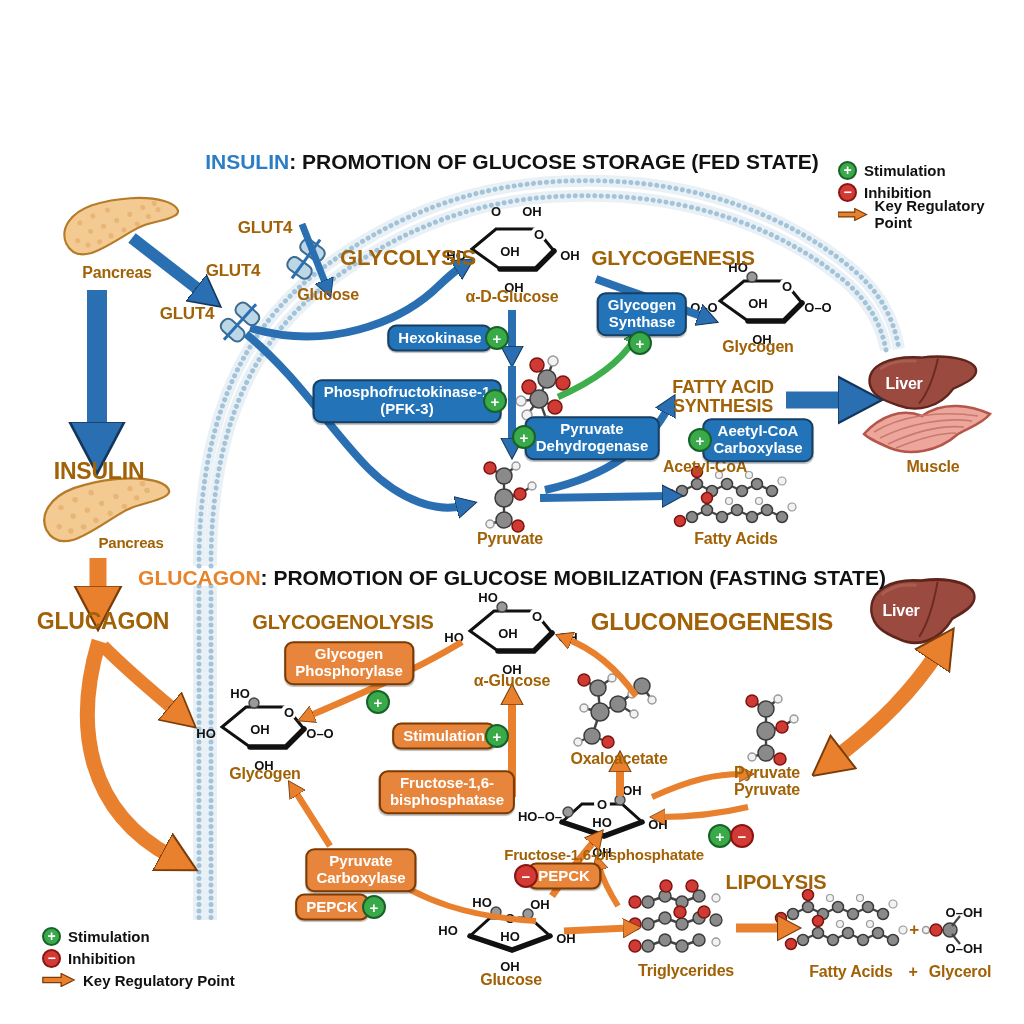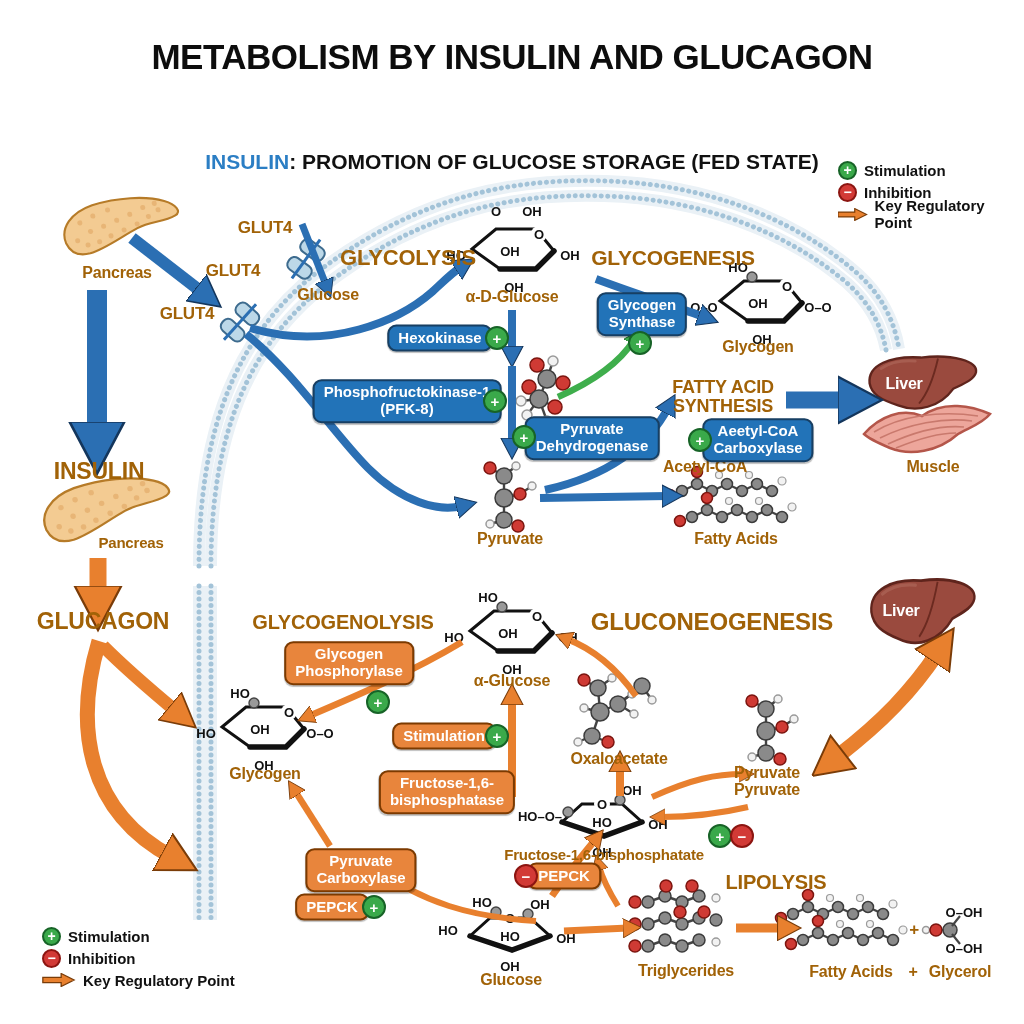--- a/index.html
+++ b/index.html
@@ -444,27 +444,29 @@
       <path d="M552 896 C567 874 582 856 595 840" fill="none" stroke="#e8802e" stroke-width="7" marker-end="url(#h-orange)"></path>
       <path d="M368 864 C424 904 472 917 536 921" fill="none" stroke="#e8802e" stroke-width="6"></path>
       <path d="M564 931 L628 928" fill="none" stroke="#e8802e" stroke-width="7" marker-end="url(#h-orange)"></path>
       <path d="M736 928 L784 928" fill="none" stroke="#e8802e" stroke-width="9" marker-end="url(#h-orange)"></path>
       <path d="M618 906 C608 890 602 877 599 866" fill="none" stroke="#e8802e" stroke-width="6" marker-end="url(#h-orange)"></path>
       <path d="M838 756 C882 722 912 691 938 652" fill="none" stroke="#e8802e" stroke-width="15" marker-end="url(#h-orange)" marker-start="url(#t-orange)"></path>
     </svg>
 
   <div id="overlay">
     <div id="title">
-      <div>METABOLISM BY INSULIN AND GLUCAGON</div>
     </div>
 
     <div class="sect-header" id="hdr-insulin">
       <span id="hdr-insulin-kw" style="color: rgb(43, 126, 196);">INSULIN</span><span>: PROMOTION OF GLUCOSE STORAGE (FED STATE)</span>
     </div>
 
+    <div class="sect-header" id="hdr-glucagon">
+      <span id="hdr-glucagon-kw" style="color: rgb(232, 131, 42);">GLUCAGON</span><span>:  PROMOTION OF GLUCOSE MOBILIZATION (FASTING STATE)</span>
+    </div>
 
     <div class="legend" id="legend-top">
       <div class="legend-row">
         <span class="licon plus">+</span>
         <span>Stimulation</span>
       </div>
       <div class="legend-row">
         <span class="licon minus">−</span>
         <span>Inhibition</span>
       </div>
@@ -525,21 +527,21 @@
       <div class="lbl" style="left: 851px; top: 972px; font-size: 16px;">Fatty Acids</div>
       <div class="lbl" style="left: 914px; top: 929px; font-size: 17px;">+</div>
       <div class="lbl" style="left: 913px; top: 972px; font-size: 16px;">+</div>
       <div class="lbl" style="left: 960px; top: 972px; font-size: 16px;">Glycerol</div>
       <div class="lbl" style="left: 901px; top: 611px; font-size: 16px; color: rgb(255, 255, 255);">Liver</div>
       <div class="box blue" style="left: 440px; top: 338px;">
         <div>Hexokinase</div>
       </div>
       <div class="box blue" style="left: 407px; top: 401px;">
         <div>Phosphofructokinase-1</div>
-        <div>(PFK-8)</div>
+        <div>(PFK-3)</div>
       </div>
       <div class="box blue" style="left: 642px; top: 314px;">
         <div>Glycogen</div>
         <div>Synthase</div>
       </div>
       <div class="box blue" style="left: 592px; top: 438px;">
         <div>Pyruvate</div>
         <div>Dehydrogenase</div>
       </div>
       <div class="box blue" style="left: 758px; top: 440px;">

